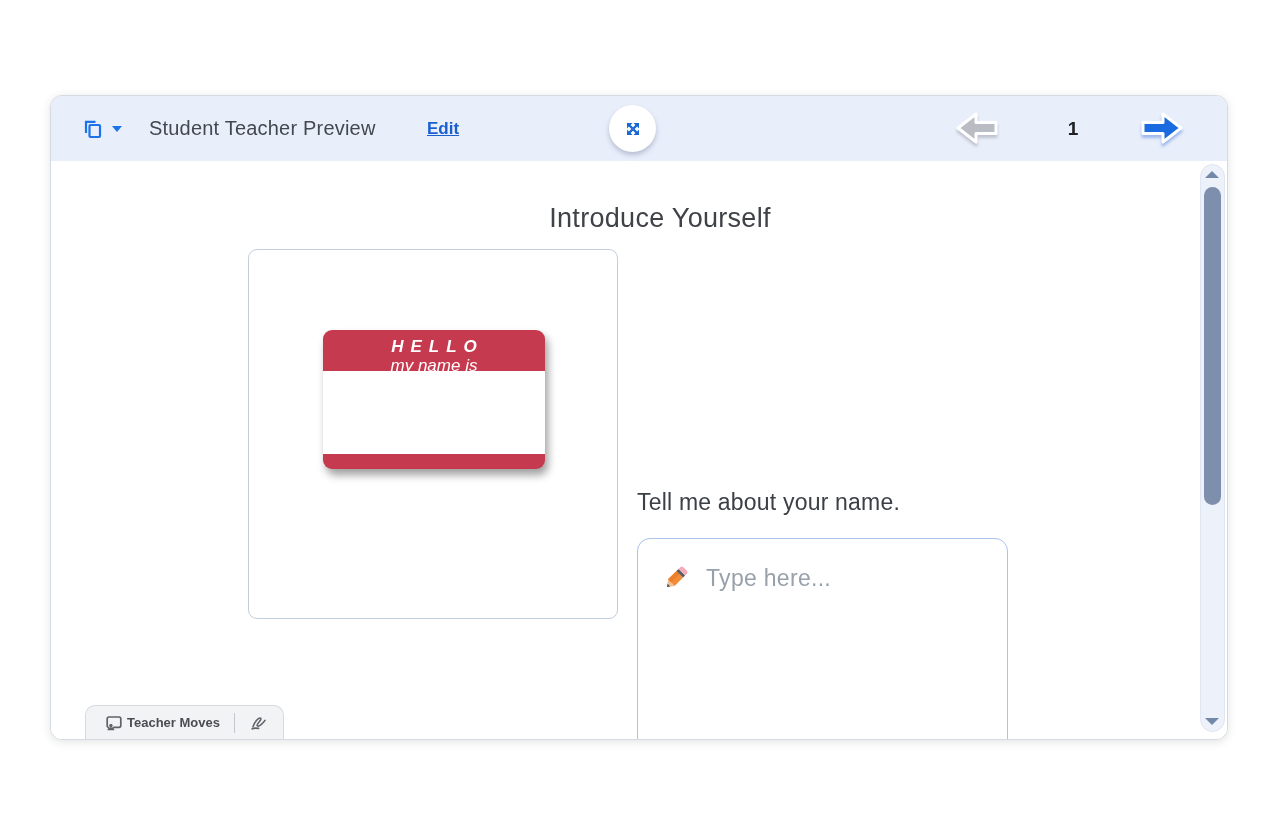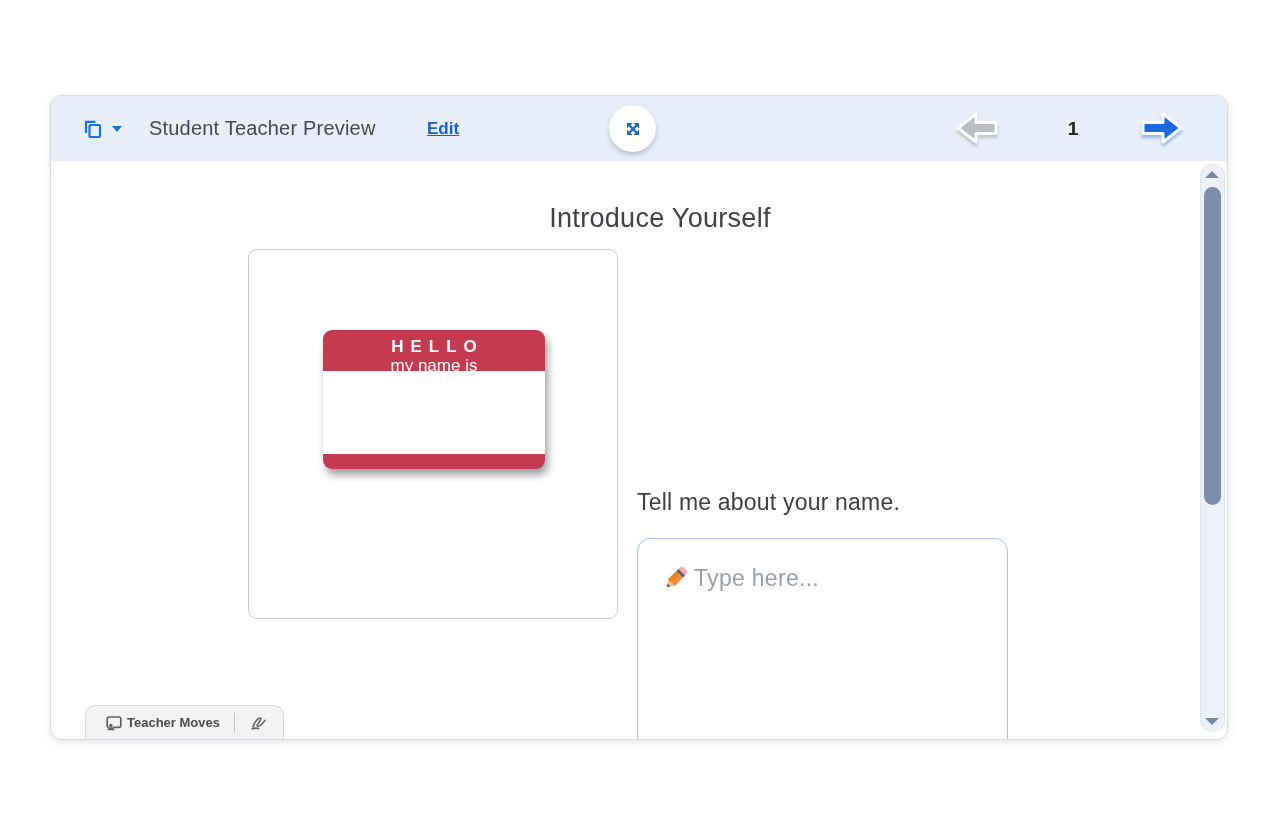--- a/index.html
+++ b/index.html
@@ -37,21 +37,21 @@
   
   .canvas { position:absolute; left:0; top:65px; right:0; bottom:0; background:#ffffff;
             overflow:hidden; }
   .slide-title { position:absolute; left:42px; right:0; top:42px; text-align:center;
                  font-size:27px; font-weight:500; color:#3f4247; letter-spacing:.3px; }
 
   .card { position:absolute; left:197px; top:88px; width:370px; height:370px;
           background:#fff; border:1px solid #c3cedd; border-radius:9px; }
   .nametag { position:absolute; left:74px; top:80px; width:222px; height:139px;
              background:#c53a4e; border-radius:9px; overflow:hidden;
-             box-shadow:3px 6px 9px rgba(0,0,0,.38); }
+             box-shadow:3px 6px 9px rgba(0,0,0,.38);font-style:italic; }
   .nametag .hello { margin-top:7px; text-align:center; color:#ffffff; font-size:17px;
                     font-weight:700; letter-spacing:7px; text-indent:7px; }
   .nametag .myname { text-align:center; color:#ffffff; font-size:17px; margin-top:-1px; }
   .nametag .blank { position:absolute; left:0; right:0; top:41px; height:83px; background:#ffffff; }
 
   .rh { position:absolute; left:586px; font-size:23px; font-weight:500; color:#3b4046;
         letter-spacing:.2px; }
   .h-table { top:90px; }
   .h-tell  { top:328px; }
 
@@ -61,21 +61,21 @@
   .td-label { width:183px; background:#e9edf8; text-align:center; vertical-align:middle;
               font-size:17px; font-weight:700; color:#3b4046; line-height:2.45;
               padding:0 14px; }
   .td-answer { background:#ffffff; text-align:center; vertical-align:middle; cursor:pointer; }
   .row-1 td { height:63px; }
   .row-2 td { height:104px; }
 
   .textbox { position:absolute; left:586px; top:377px; width:371px; height:240px;
              background:#fff; border:1.5px solid #a9c3ea; border-radius:13px;
              padding:25px 24px; cursor:text; }
-  .tb-row { display:flex; align-items:center; gap:4px; }
+  .tb-row { display:flex; align-items:center; gap:16px; }
   .tb-placeholder { font-size:23px; color:#98a1ab; letter-spacing:.3px; }
 
   .footer-tab { position:absolute; left:34px; bottom:0; height:34px;
                 background:#f1f3f5; border:1px solid #d8dade; border-bottom:none;
                 border-radius:10px 10px 0 0; display:flex; align-items:center;
                 padding:0 14px 0 18px; gap:9px; }
   .tm-btn { display:flex; align-items:center; gap:3px; background:none; border:none;
             cursor:pointer; font-size:13px; font-weight:700; color:#4a4e53;
             font-family:"Liberation Sans", sans-serif; }
   .tab-divider { width:1px; height:20px; background:#c3c6cb; margin:0 5px; }

